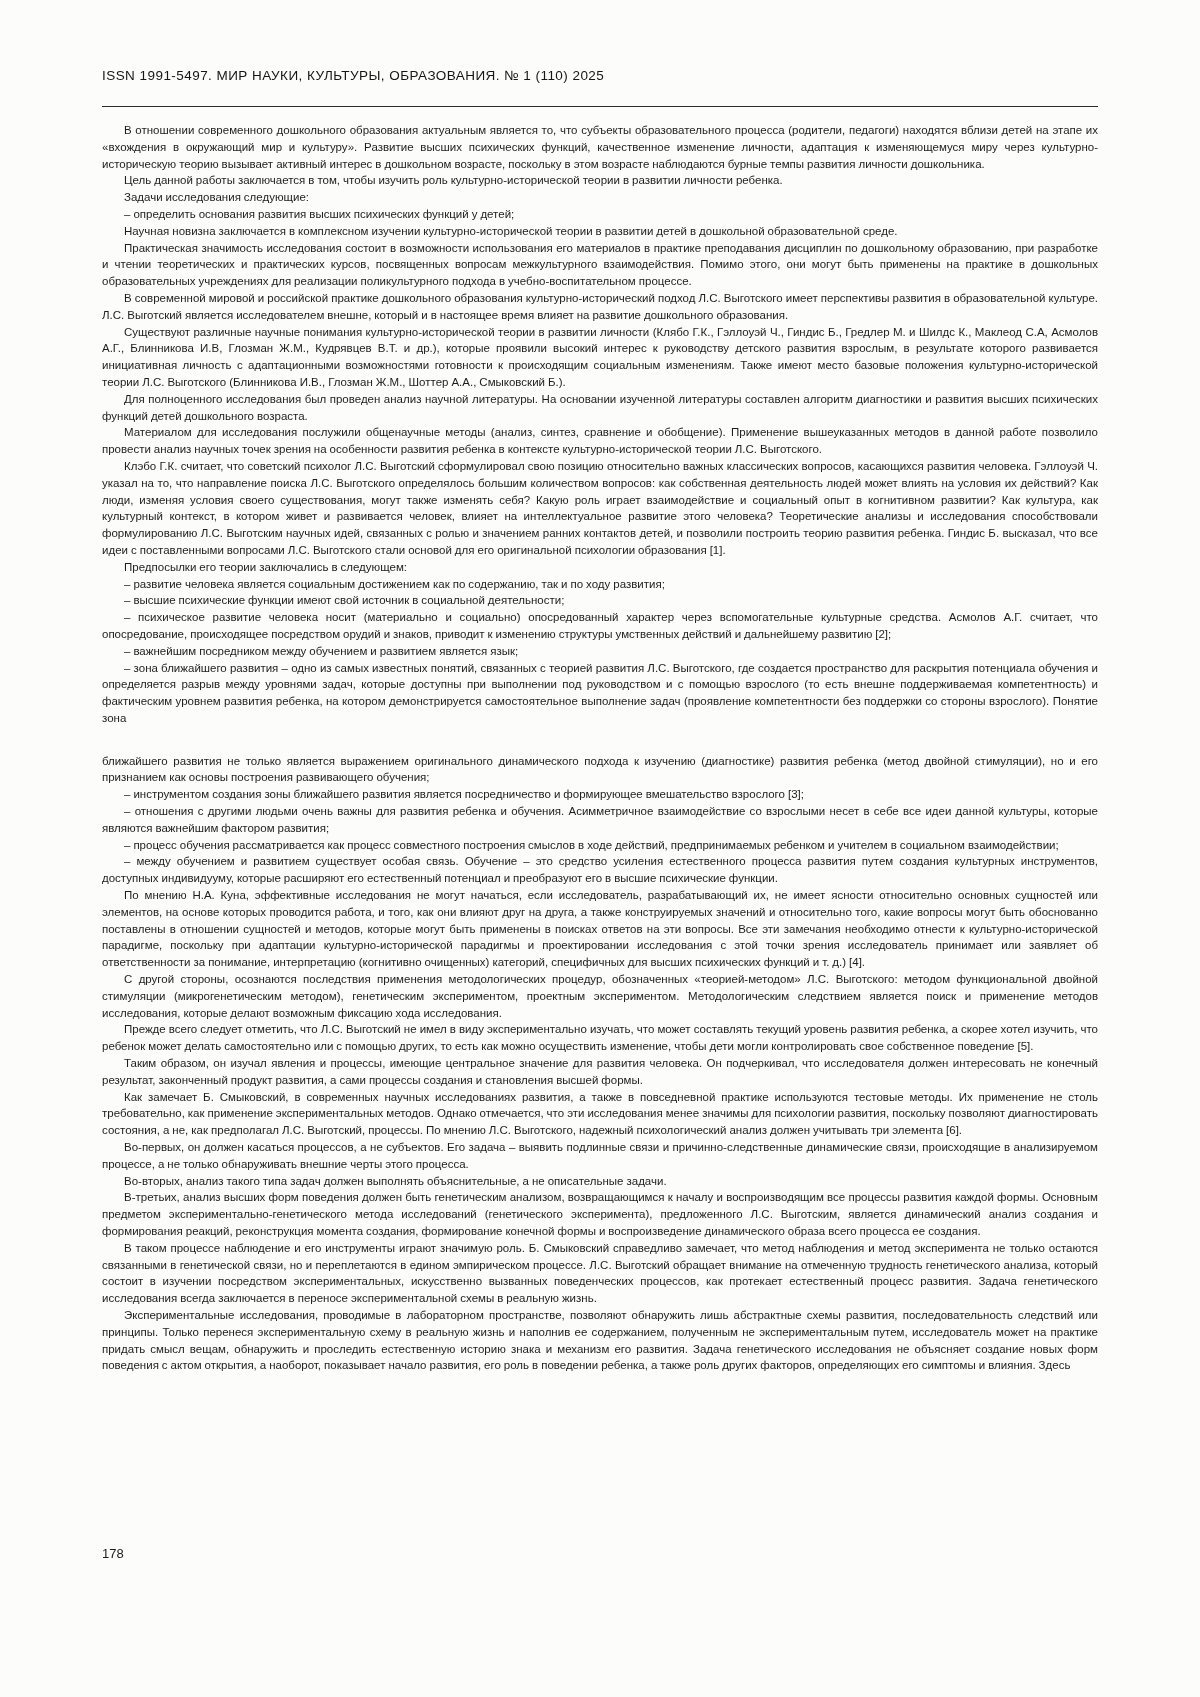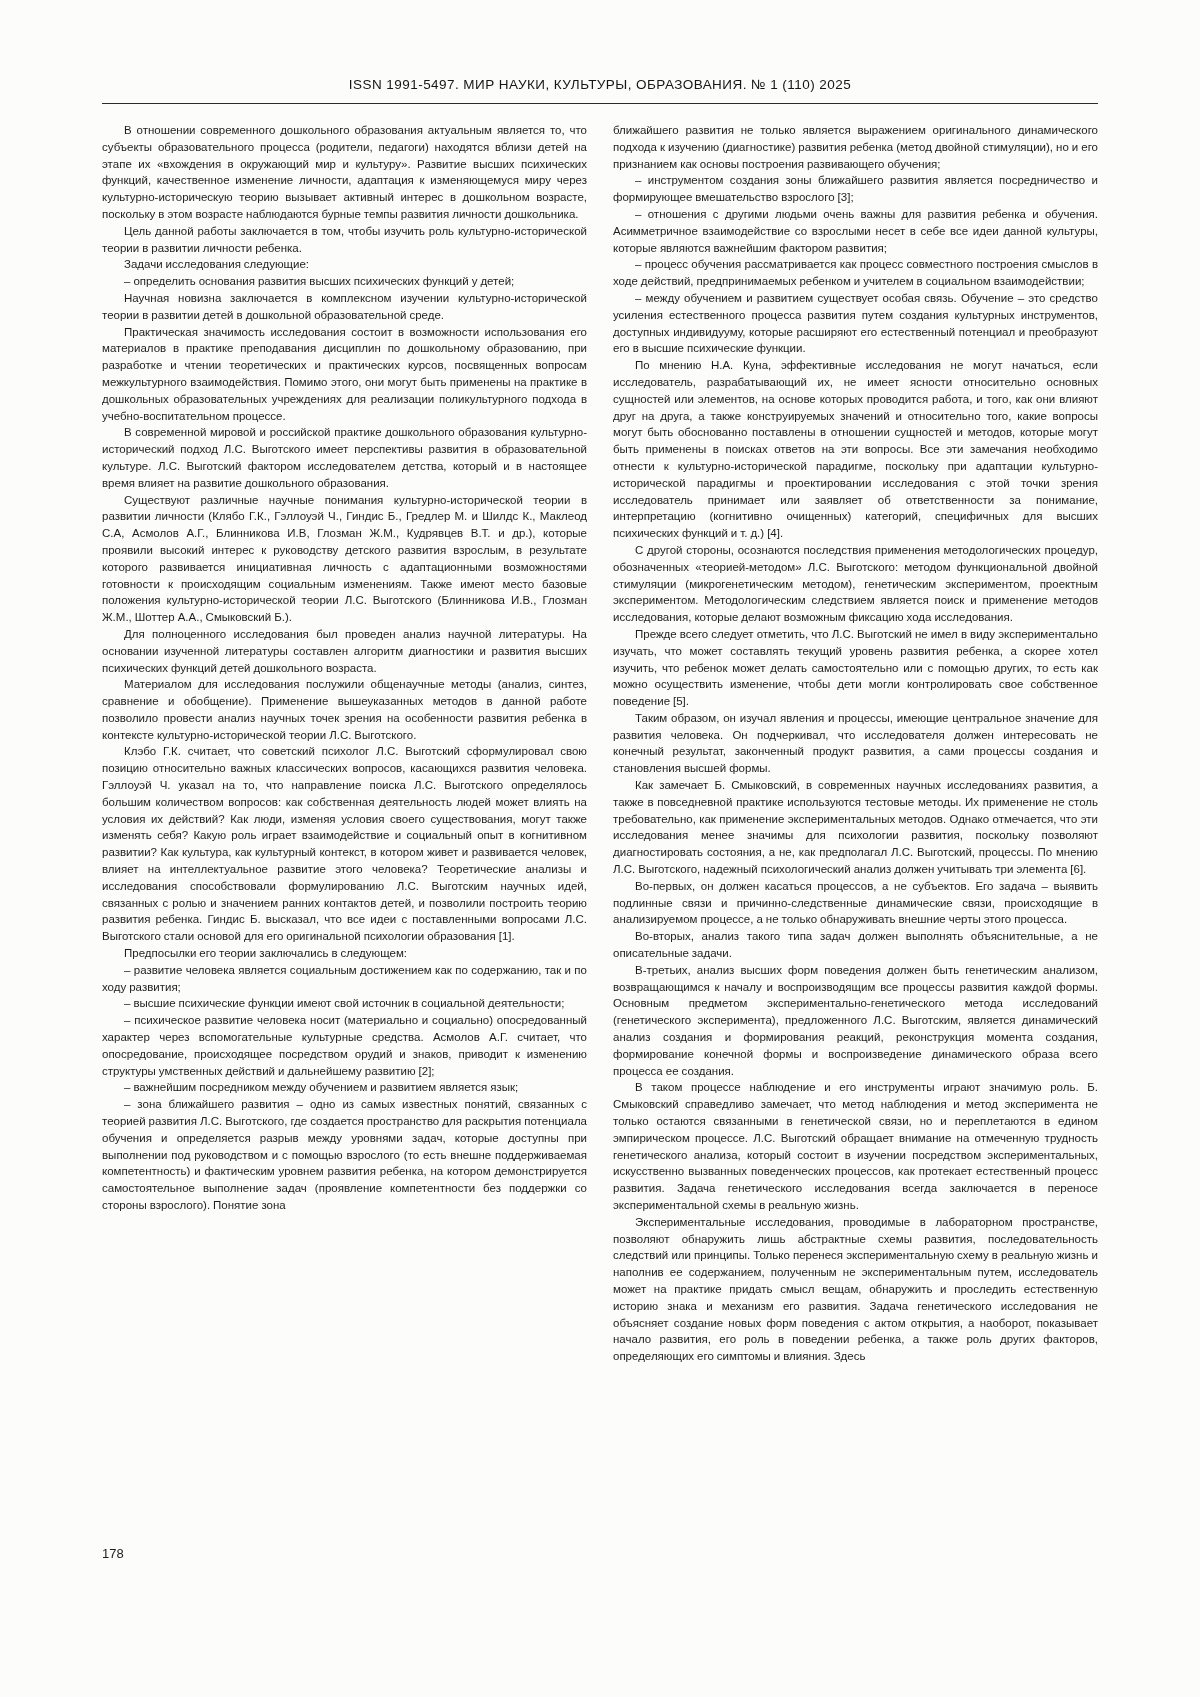--- a/index.html
+++ b/index.html
@@ -2,27 +2,27 @@
 <html lang="ru"><head>
 <meta charset="utf-8">
 <style>
   html,body{margin:0;padding:0;background:#d9d9d9;}
   .page{
     width:1200px;height:1697px;background:#fcfcfb;margin:0 auto;
     position:relative;box-sizing:border-box;overflow:hidden;
     font-family:"Liberation Sans","DejaVu Sans",sans-serif;color:#1d1d1d;
   }
   .journal-header{
-    position:absolute;top:77px;left:102px;right:102px;
-    text-align:center;font-size:13.5px;letter-spacing:.45px;color:#161616;
-    padding-bottom:11px;border-bottom:1.3px solid #2b2b2b;
+    position:absolute;top:68px;left:102px;right:102px;
+    font-size:13.5px;letter-spacing:.45px;color:#161616;
+    padding-bottom:23px;border-bottom:1.3px solid #2b2b2b;
   }
   .content{
     position:absolute;top:122px;left:102px;right:102px;
-    display:flex;gap:26px;
+    display:flex;gap:26px;flex-direction:column;
   }
   .col{
     flex:1;min-width:0;text-align:justify;
     font-size:11.5px;line-height:16.8px;
     hyphens:auto;-webkit-hyphens:auto;word-spacing:-0.2px;
   }
   .para{margin:0;text-indent:22px;}
   .para.no-indent{text-indent:0;}
   .page-number{
     position:absolute;left:102px;top:1546px;
@@ -36,21 +36,21 @@
   <div class="journal-header">ISSN 1991-5497. МИР НАУКИ, КУЛЬТУРЫ, ОБРАЗОВАНИЯ.  № 1 (110) 2025</div>
 
   <div class="content">
     <div class="col">
         <p class="para">В отношении современного дошкольного образования актуальным является то, что субъекты образовательного процесса (родители, педагоги) находятся вблизи детей на этапе их «вхождения в окружающий мир и культуру». Развитие высших психических функций, качественное изменение личности, адаптация к изменяющемуся миру через культурно-историческую теорию вызывает активный интерес в дошкольном возрасте, поскольку в этом возрасте наблюдаются бурные темпы развития личности дошкольника.</p>
         <p class="para">Цель данной работы заключается в том, чтобы изучить роль культурно-исторической теории в развитии личности ребенка.</p>
         <p class="para">Задачи исследования следующие:</p>
         <p class="para">–  определить основания развития высших психических функций у детей;</p>
         <p class="para">Научная новизна заключается в комплексном изучении культурно-исторической теории в развитии детей в дошкольной образовательной среде.</p>
         <p class="para">Практическая значимость исследования состоит в возможности использования его материалов в практике преподавания дисциплин по дошкольному образованию, при разработке и чтении теоретических и практических курсов, посвященных вопросам межкультурного взаимодействия. Помимо этого, они могут быть применены на практике в дошкольных образовательных учреждениях для реализации поликультурного подхода в учебно-воспитательном процессе.</p>
-        <p class="para">В современной мировой и российской практике дошкольного образования культурно-исторический подход Л.С. Выготского имеет перспективы развития в образовательной культуре. Л.С. Выготский фактором исследователем детства, который и в настоящее время влияет на развитие дошкольного образования.</p>
+        <p class="para">В современной мировой и российской практике дошкольного образования культурно-исторический подход Л.С. Выготского имеет перспективы развития в образовательной культуре. Л.С. Выготский является исследователем внешне, который и в настоящее время влияет на развитие дошкольного образования.</p>
         <p class="para">Существуют различные научные понимания культурно-исторической теории в развитии личности (Клябо Г.К., Гэллоуэй Ч., Гиндис Б., Гредлер М. и Шилдс К., Маклеод С.А, Асмолов А.Г., Блинникова И.В, Глозман Ж.М., Кудрявцев В.Т. и др.), которые проявили высокий интерес к руководству детского развития взрослым, в результате которого развивается инициативная личность с адаптационными возможностями готовности к происходящим социальным изменениям. Также имеют место базовые положения культурно-исторической теории Л.С. Выготского (Блинникова И.В., Глозман Ж.М., Шоттер А.А., Смыковский Б.).</p>
         <p class="para">Для полноценного исследования был проведен анализ научной литературы. На основании изученной литературы составлен алгоритм диагностики и развития высших психических функций детей дошкольного возраста.</p>
         <p class="para">Материалом для исследования послужили общенаучные методы (анализ, синтез, сравнение и обобщение). Применение вышеуказанных методов в данной работе позволило провести анализ научных точек зрения на особенности развития ребенка в контексте культурно-исторической теории Л.С. Выготского.</p>
         <p class="para">Клэбо Г.К. считает, что советский психолог Л.С. Выготский сформулировал свою позицию относительно важных классических вопросов, касающихся развития человека. Гэллоуэй Ч. указал на то, что направление поиска Л.С. Выготского определялось большим количеством вопросов: как собственная деятельность людей может влиять на условия их действий? Как люди, изменяя условия своего существования, могут также изменять себя? Какую роль играет взаимодействие и социальный опыт в когнитивном развитии? Как культура, как культурный контекст, в котором живет и развивается человек, влияет на интеллектуальное развитие этого человека? Теоретические анализы и исследования способствовали формулированию Л.С. Выготским научных идей, связанных с ролью и значением ранних контактов детей, и позволили построить теорию развития ребенка. Гиндис Б. высказал, что все идеи с поставленными вопросами Л.С. Выготского стали основой для его оригинальной психологии образования [1].</p>
         <p class="para">Предпосылки его теории заключались в следующем:</p>
         <p class="para">–  развитие человека является социальным достижением как по содержанию, так и по ходу развития;</p>
         <p class="para">–  высшие психические функции имеют свой источник в социальной деятельности;</p>
         <p class="para">–  психическое развитие человека носит (материально и социально) опосредованный характер через вспомогательные культурные средства. Асмолов А.Г. считает, что опосредование, происходящее посредством орудий и знаков, приводит к изменению структуры умственных действий и дальнейшему развитию [2];</p>
         <p class="para">–  важнейшим посредником между обучением и развитием является язык;</p>
         <p class="para">–  зона ближайшего развития – одно из самых известных понятий, связанных с теорией развития Л.С. Выготского, где создается пространство для раскрытия потенциала обучения и определяется разрыв между уровнями задач, которые доступны при выполнении под руководством и с помощью взрослого (то есть внешне поддерживаемая компетентность) и фактическим уровнем развития ребенка, на котором демонстрируется самостоятельное выполнение задач (проявление компетентности без поддержки со стороны взрослого). Понятие зона</p>

